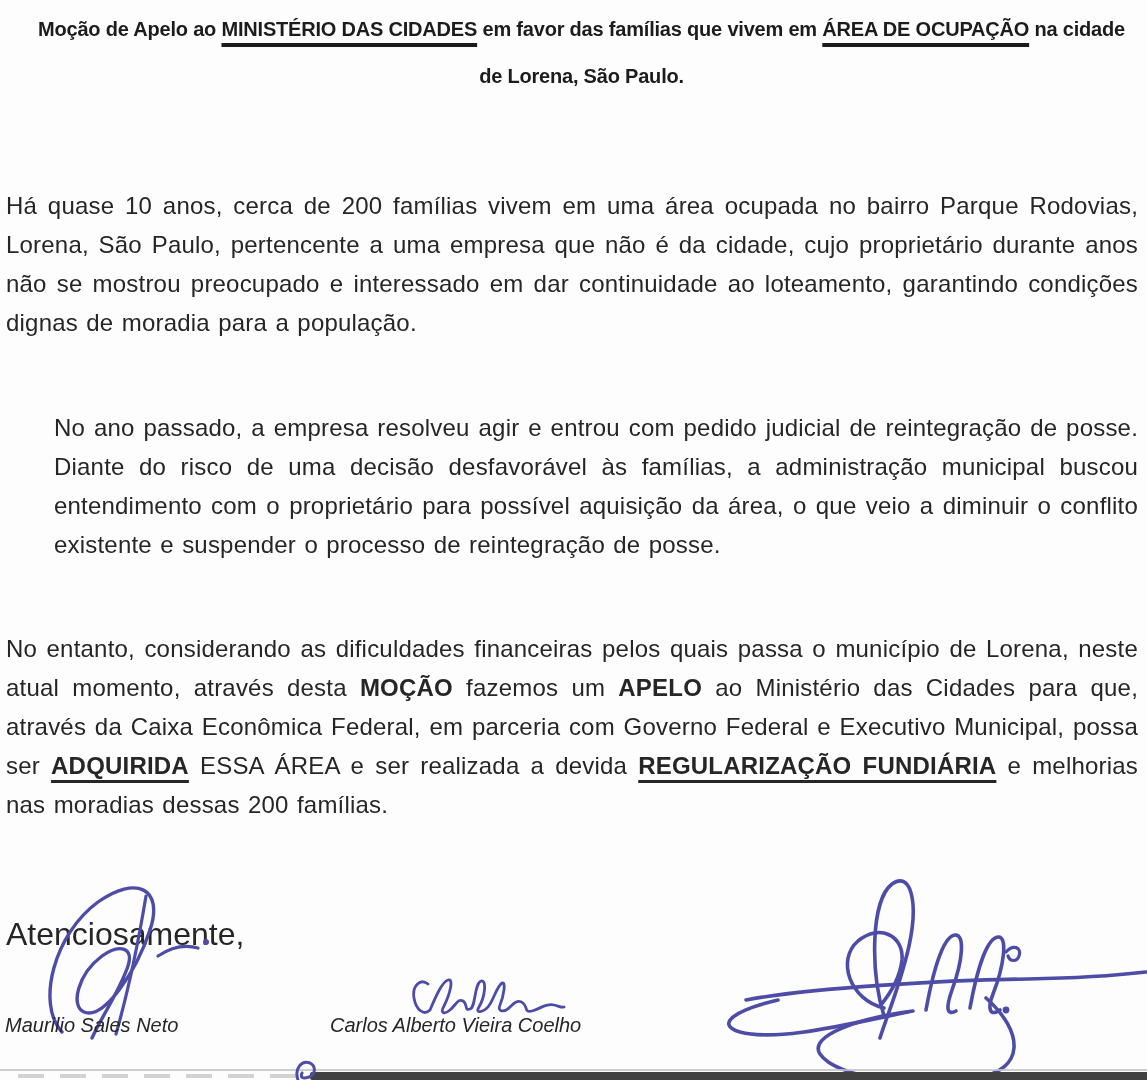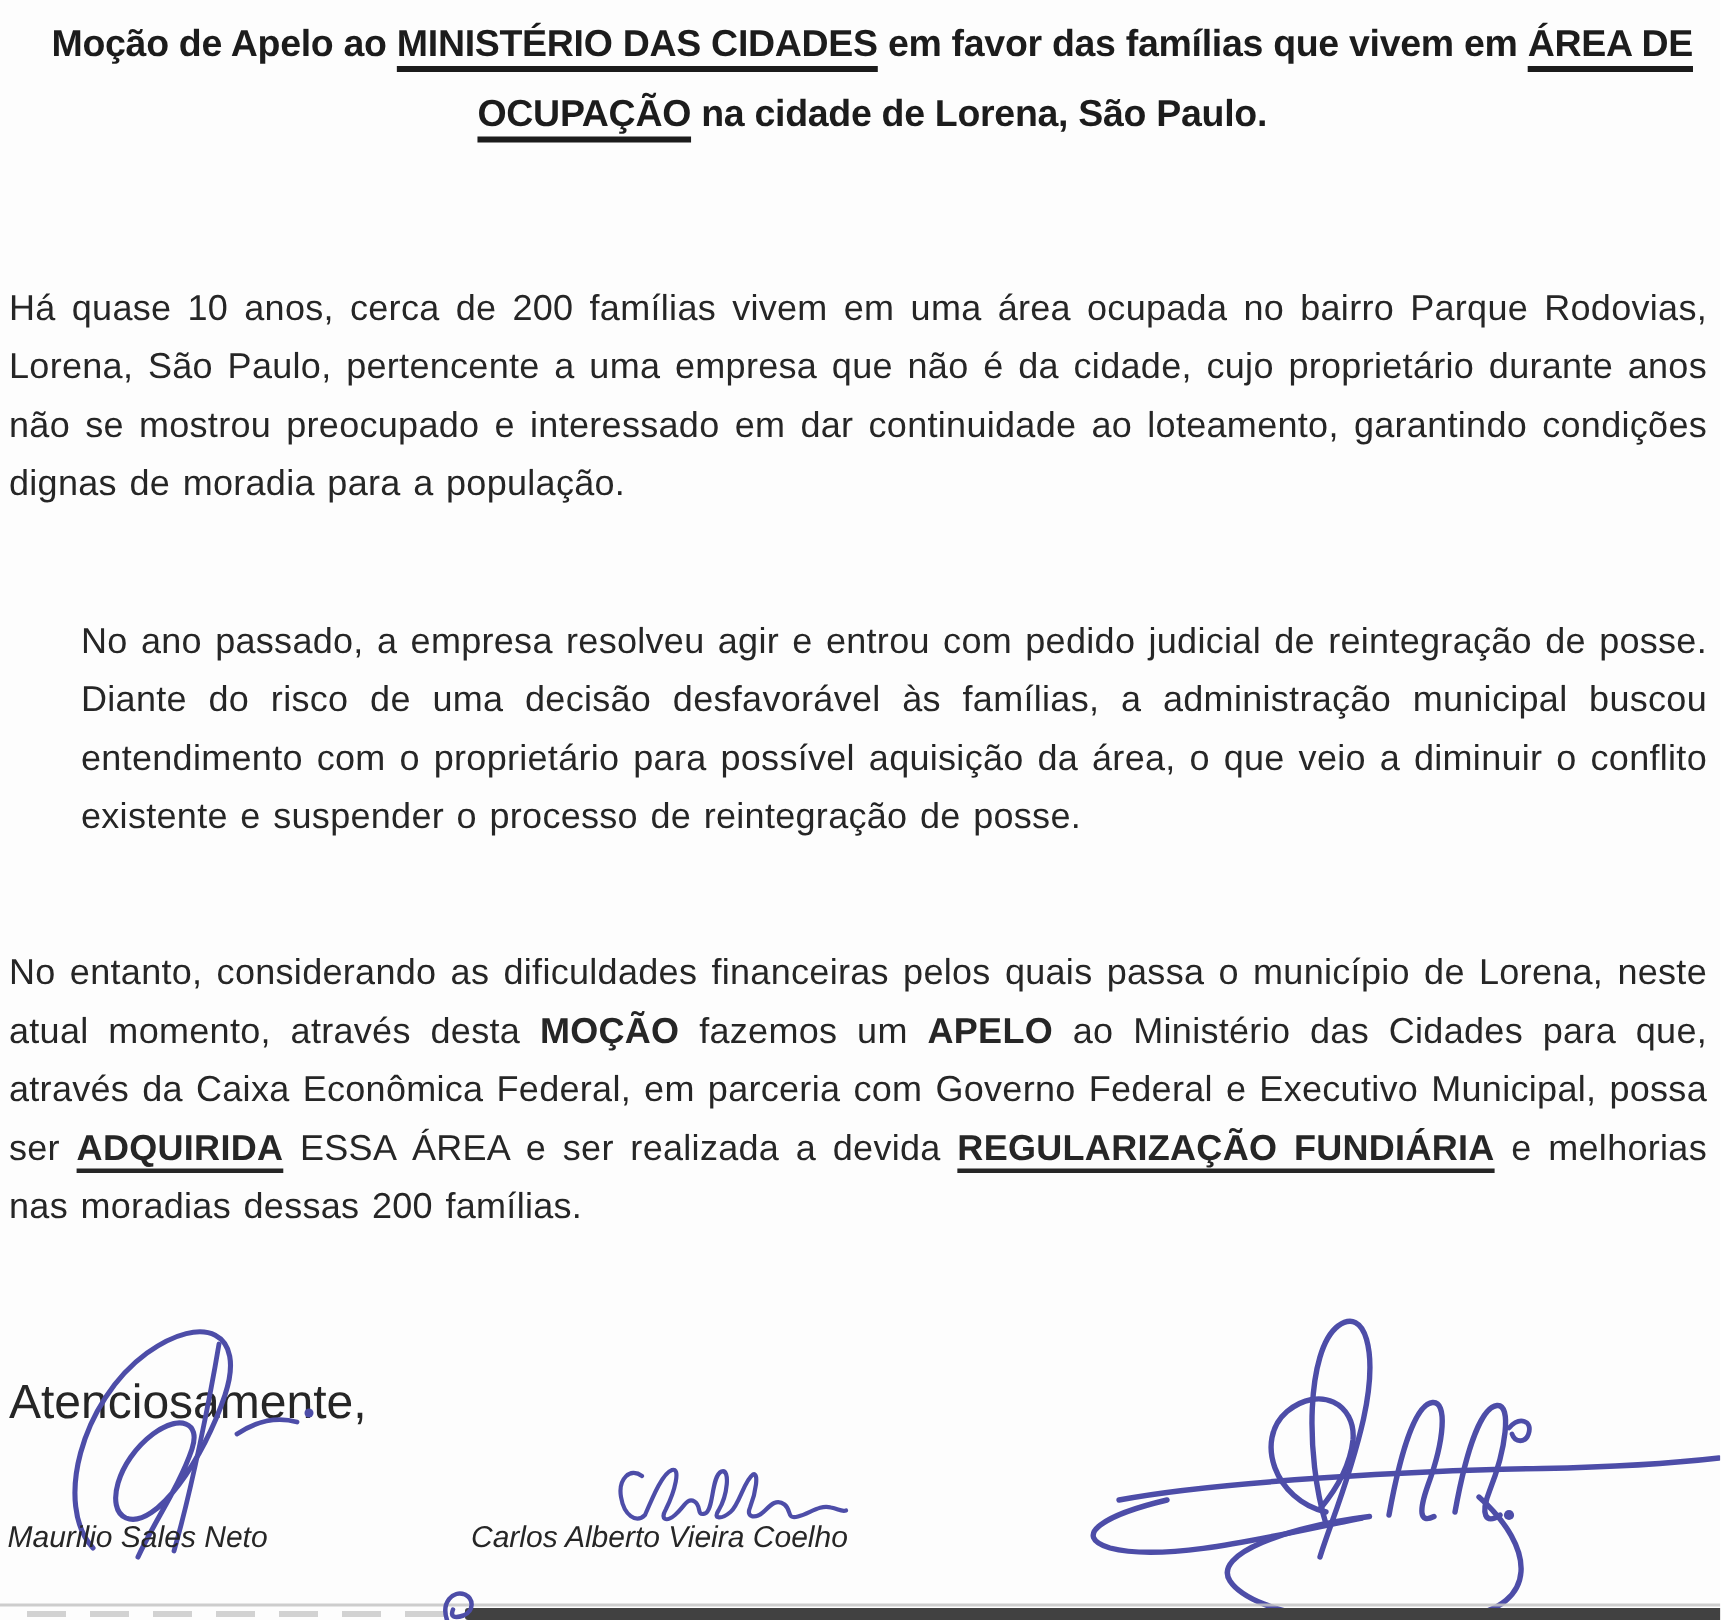--- a/index.html
+++ b/index.html
@@ -14,21 +14,21 @@
     width: 1147px;
     height: 1080px;
     background: #fdfdfd;
     font-family: "Liberation Sans", sans-serif;
     color: var(--text);
     overflow: hidden;
   }
   .title {
     position: absolute;
     top: 6px; left: 26px; right: 10px;
-    font-size: 25px;
+    font-size: 20px;
     line-height: 47px;
     font-weight: 700;
     text-align: center;
     letter-spacing: -0.2px;
     color: #1c1c1c;
   }
   .title .seg-underline,
   .title .seg-bold-underline {
     text-decoration: underline;
     text-decoration-thickness: 4px;
@@ -69,21 +69,21 @@
   }
   .name {
     position: absolute;
     top: 1006px;
     font-size: 20px;
     line-height: 39px;
     white-space: nowrap;
     font-style: italic;
   }
   .name1 { left: 5px; }
-  .name2 { left: 314px; }
+  .name2 { left: 330px; }
   .name3 { left: 730px; }
   .sig { position: absolute; pointer-events: none; }
   .sig path { fill: none; stroke: var(--ink); stroke-linecap: round; stroke-linejoin: round; }
   .sig circle { fill: var(--ink); stroke: none; }
   .sig1 { left: 28px; top: 862px; }
   .sig2 { left: 408px; top: 972px; }
   .sig3 { left: 688px; top: 848px; }
   .scan-hairline {
     position: absolute;
     left: 0; top: 1069px;

